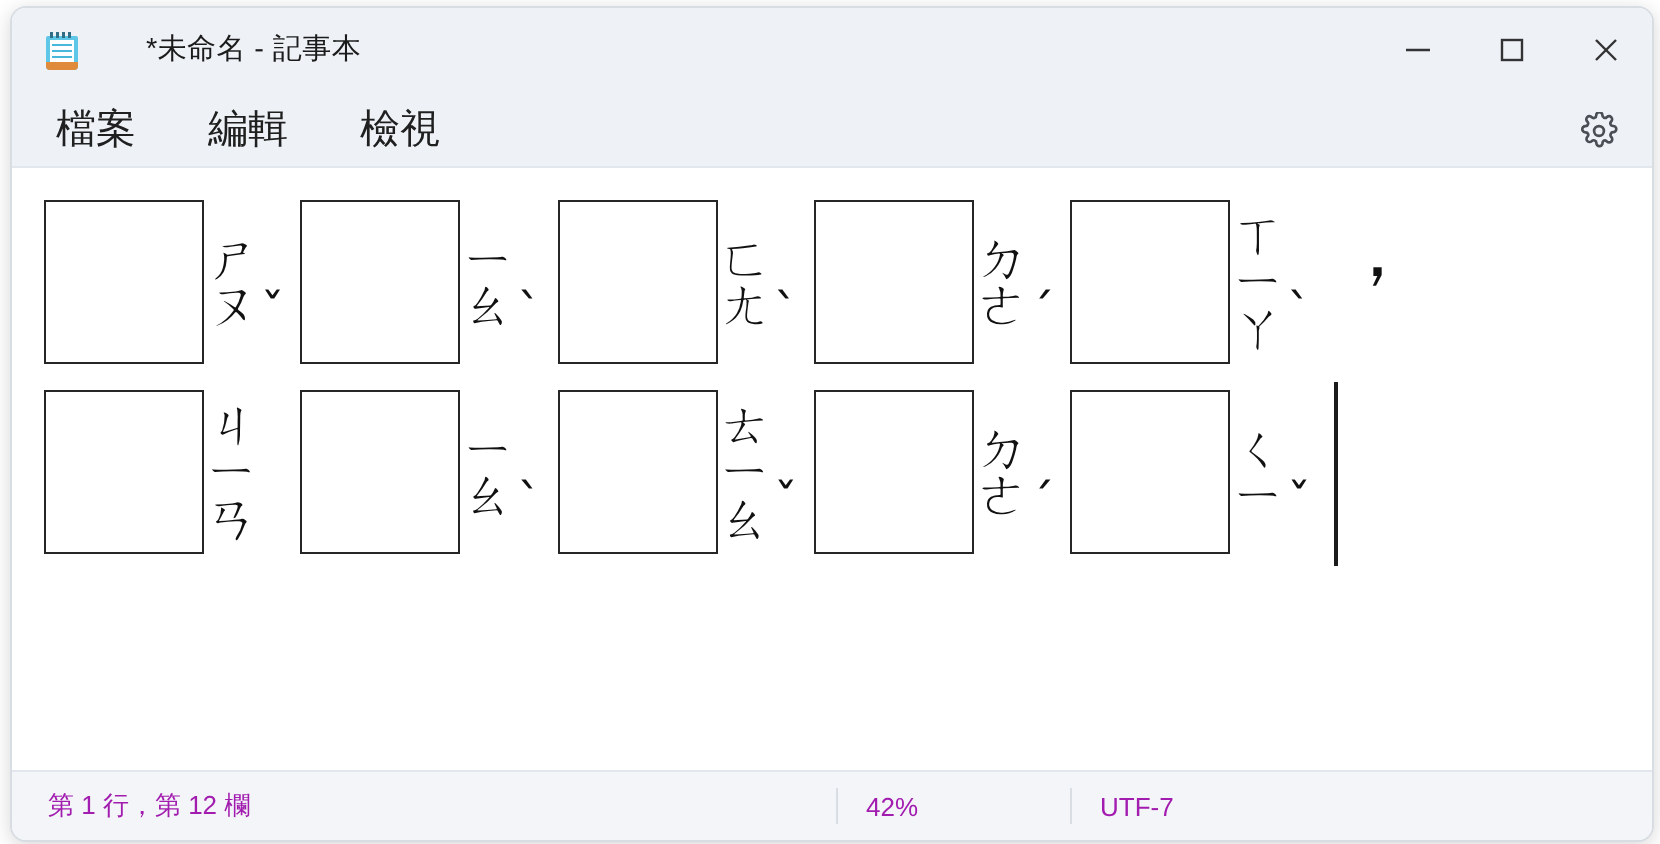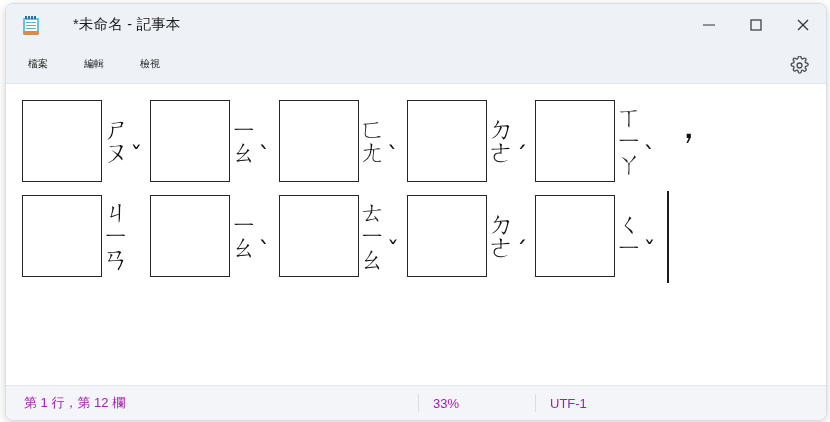--- a/index.html
+++ b/index.html
@@ -108,21 +108,21 @@
   #menu-bar {
     height: 38px;
     background: #eef2f7;
     display: flex;
     align-items: center;
     flex: 0 0 auto;
     position: relative;
     border-bottom: 1px solid #e2e7ed;
   }
   .menu-item {
-    font-size: 10px;
+    font-size: 20px;
     color: #202020;
     padding: 4px 10px;
     border-radius: 4px;
     margin-right: 16px;
     white-space: nowrap;
   }
   .menu-item:first-child { margin-left: 12px; }
   #settings-gear {
     position: absolute;
     right: 16px;
@@ -402,17 +402,17 @@
         </div>
       </div>
 
       <div id="text-caret"></div>
     </div>
 
   </div>
 
   <div id="status-bar">
     <div class="status-cell" id="status-position">第 1 行，第 12 欄</div>
-    <div class="status-cell" id="status-zoom">33%</div>
-    <div class="status-cell" id="status-enc">UTF-1</div>
+    <div class="status-cell" id="status-zoom">42%</div>
+    <div class="status-cell" id="status-enc">UTF-7</div>
   </div>
 
 </div>
 
 </body></html>

